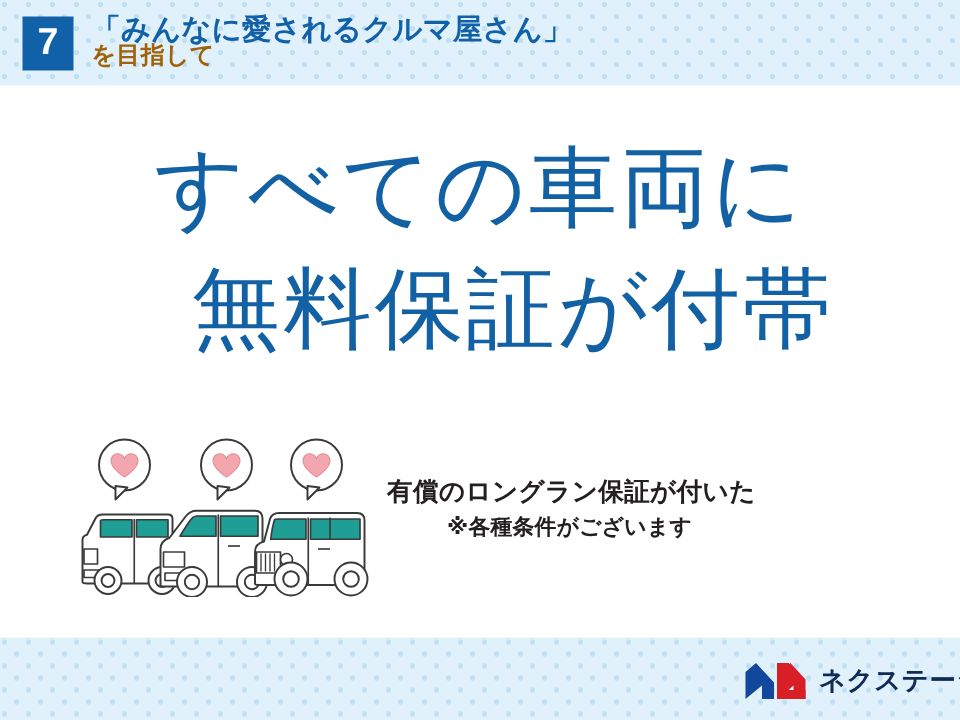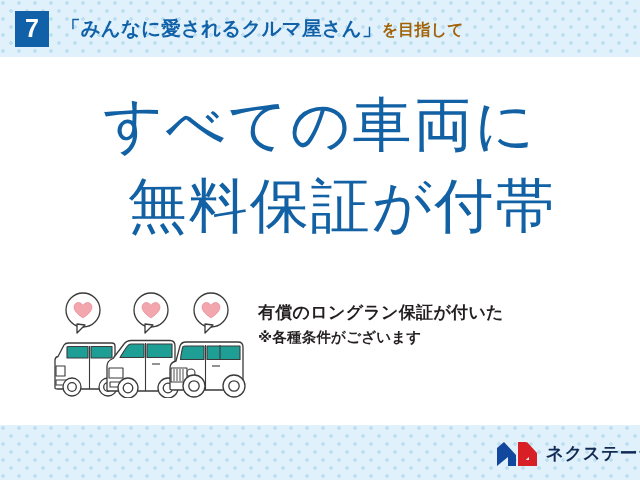--- a/index.html
+++ b/index.html
@@ -66,20 +66,21 @@
     line-height: 1;
     flex: none;
     letter-spacing: 0;
   }
   #header-title {
     margin-left: 12px;
     white-space: nowrap;
     line-height: 1;
     display: flex;
     align-items: baseline;
+    flex-direction: column;
   }
   #header-title-main {
     font-size: 19.5px;
     font-weight: bold;
     color: #1061a8;
     letter-spacing: 0.2px;
   }
   #header-title-suffix {
     font-size: 16px;
     font-weight: bold;
@@ -123,35 +124,36 @@
     left: 52px;
     top: 0;
     width: 200px;
     height: 110px;
   }
 
   
   #body-copy {
     position: absolute;
     left: 258px;
-    top: 12px;
+    top: 27px;
     width: 372px;
     color: #231f20;
   }
   .body-line {
     display: block;
     font-size: 17px;
     font-weight: bold;
     line-height: 1.55;
     letter-spacing: 0.3px;
     color: #231f20;
   }
   #body-line-3 {
     font-size: 14.5px;
     letter-spacing: 0.2px;
+    margin-left: 40px;
   }
 
   
   #brand-logo {
     position: absolute;
     left: 496px;
     top: 440px;
     height: 28px;
     display: flex;
     align-items: center;

